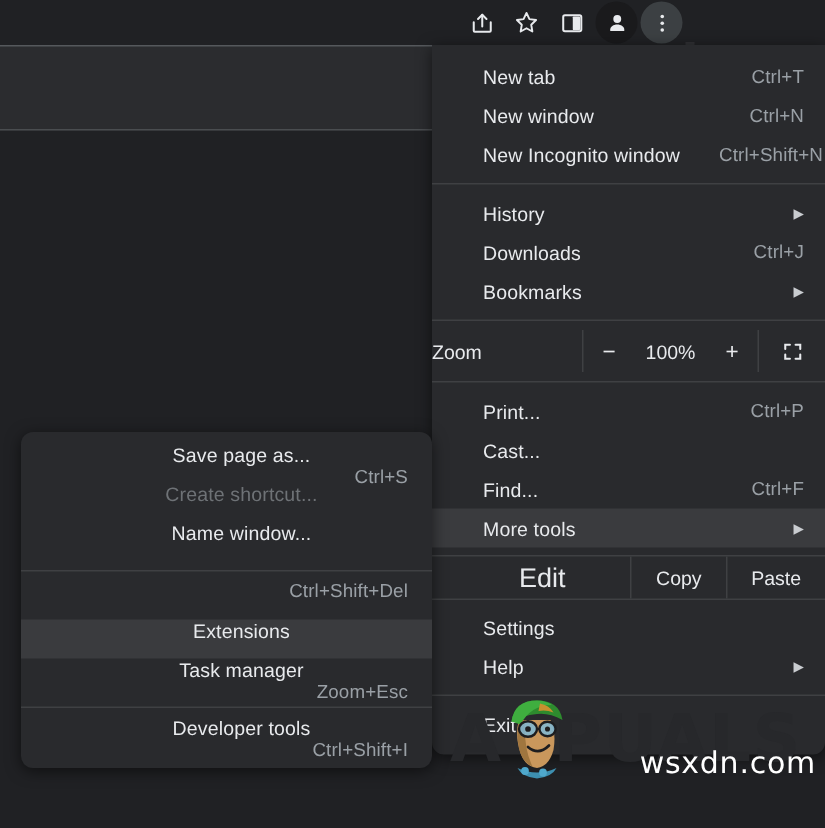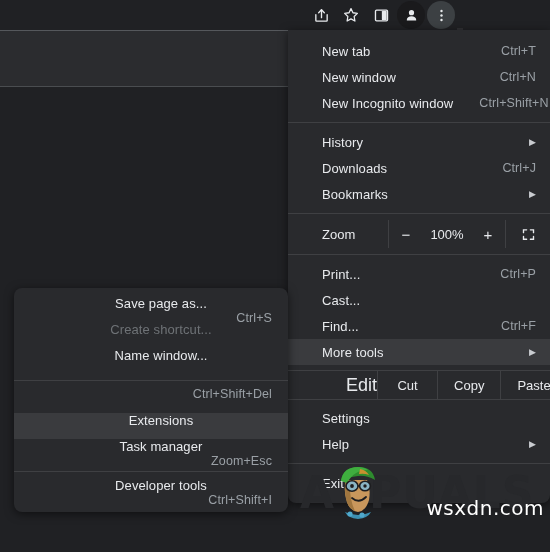--- a/index.html
+++ b/index.html
@@ -135,21 +135,20 @@
     width: 262px;
     border-radius: 0 0 8px 8px;
     padding-top: 8px;
   }
 
   
   .zoom-strip {
     display: flex;
     align-items: center;
     height: 28px;
-    padding-left: 34px;
   }
 
   .zoom-strip .zoom-label { font-size: 13px; flex: 0 0 auto; }
 
   .zoom-divider {
     width: 1px;
     height: 28px;
     background: #3f4043;
     margin: 0 0 0 auto;
   }
@@ -374,21 +373,20 @@
     <div class="menu-row highlight">
       <span class="label">More tools</span>
       <span class="arrow">▶</span>
     </div>
 
     <div class="menu-sep" style="margin:5px 0 0"></div>
 
     <div class="edit-strip">
       <span class="edit-label">Edit</span>
       <div class="edit-cells">
-        <div class="edit-cell">Cut</div>
         <div class="edit-cell">Copy</div>
         <div class="edit-cell">Paste</div>
       </div>
     </div>
 
     <div class="menu-sep" style="margin:0 0 5px"></div>
 
     <div class="menu-row">
       <span class="label">Settings</span>
     </div>

